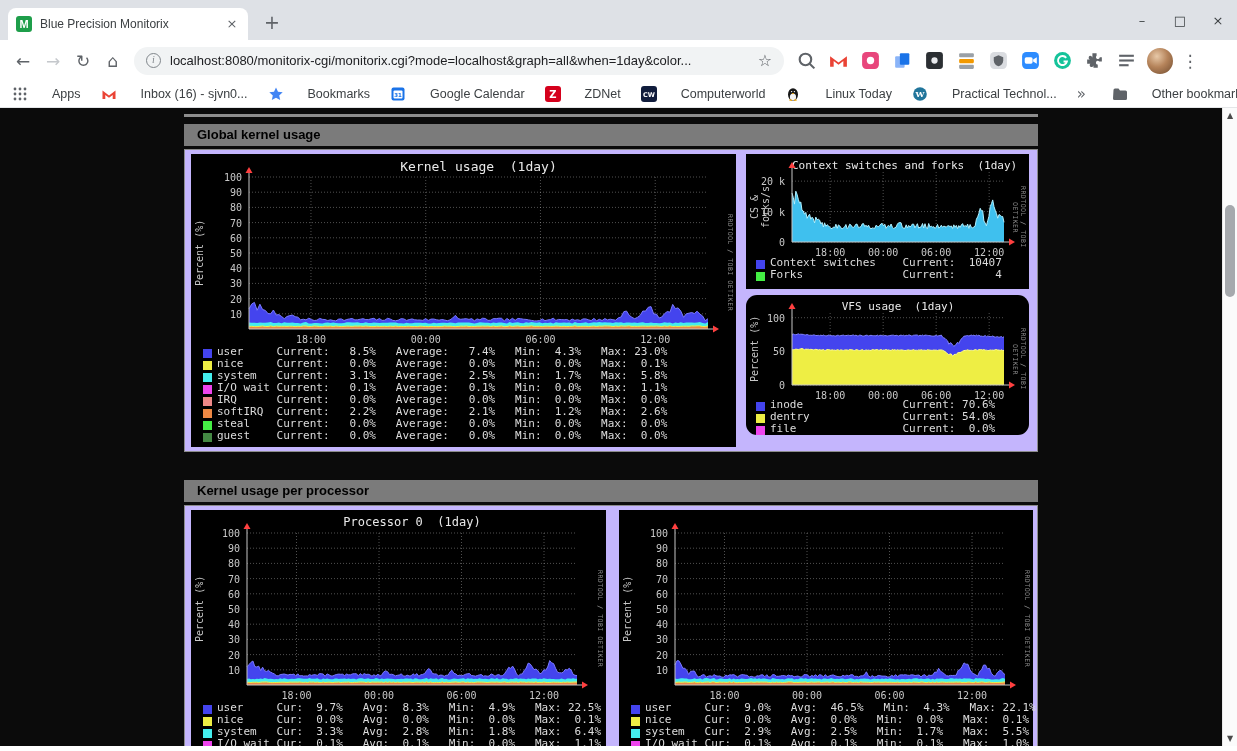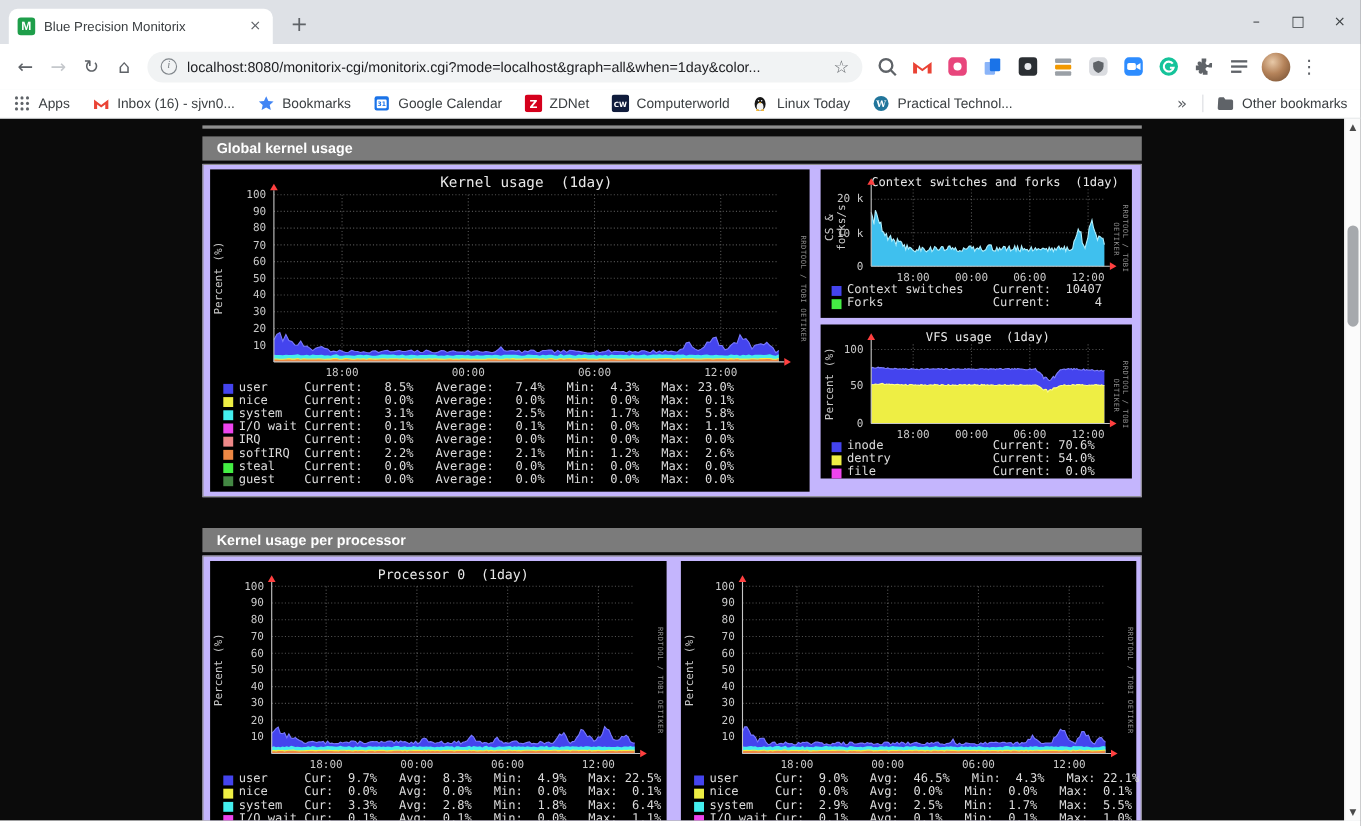--- a/index.html
+++ b/index.html
@@ -26,32 +26,32 @@
   .url{font-size:13px;color:#202124;flex:1;white-space:nowrap;overflow:hidden}
   .starbtn{color:#5F6368;font-size:16px;margin-left:8px;flex:none}
   .exticons{display:flex;align-items:center;gap:11px;margin-left:6px}
   .ext{width:21px;height:21px;flex:none}
   .ext svg{width:100%;height:100%;display:block}
   .avatar{width:26px;height:26px;border-radius:50%;margin-left:10px;flex:none;background:radial-gradient(circle at 38% 32%,#E8C9A8 0%,#B5835A 45%,#6E4A2E 100%)}
   .menu{width:22px;text-align:center;color:#5F6368;font-size:17px;margin-left:6px;flex:none}
 
   
   .bookmarks{position:absolute;top:81px;left:0;right:0;height:27px;background:#fff;border-bottom:1px solid #E4E6E8;display:flex;align-items:center;padding:0 12px;font-size:12.5px;color:#3C4043}
-  .bm{display:flex;align-items:center;gap:7px;margin-right:20px;white-space:nowrap}
+  .bm{display:flex;align-items:center;gap:24px;margin-right:20px;white-space:nowrap}
   .bm-ic{width:16px;height:16px;flex:none}
   .bm-ic svg{width:100%;height:100%;display:block}
   .bm-spacer{flex:1}
   .overflow{color:#5F6368;font-size:15px;margin-right:14px}
   .bm-sep{width:1px;height:16px;background:#DADCE0;margin-right:12px}
 
   
   .content{position:absolute;top:108px;left:0;width:1222px;height:638px;background:#0B0B0B;overflow:hidden}
   .main{position:absolute;left:184px;top:0;width:854px;height:100%}
   .table-edge{position:absolute;left:0;top:6px;width:854px;height:3px;background:#8E8E8E}
-  .sec-h{position:absolute;left:0;width:854px;height:22px;background:#7B7B7B;color:#ffffff;font-weight:bold;font-size:13px;line-height:22px;padding-left:13px}
+  .sec-h{position:absolute;left:0;width:854px;height:22px;background:#7B7B7B;color:#000000;font-weight:bold;font-size:13px;line-height:22px;padding-left:13px}
   #sec1{top:16px}
   #sec2{top:372px}
   .gbox{position:absolute;left:0;width:854px;background:#c4b5fd;border:1px solid #8C8C8C}
   #box1{top:41px;height:303px}
   #box2{top:397px;height:330px}
   .graph{position:absolute;background:#000}
   .g-title{position:absolute;text-align:center;white-space:pre;color:#E9E9E9;font-family:"DejaVu Sans Mono",monospace}
   .g-ylab{position:absolute;writing-mode:vertical-rl;transform:rotate(180deg);font-family:"DejaVu Sans Mono",monospace;font-size:10px;color:#C8C8C8;text-align:center;width:13px}
   .g-wm{position: absolute;writing-mode:vertical-rl;font-family:"DejaVu Sans Mono",monospace;font-size:6.5px;letter-spacing:.5px;color:#8E8E8E;text-align:center;width:10px}
   .g-ytick{position:absolute;text-align:right;font-size:10px;color:#C8C8C8;font-family:"DejaVu Sans Mono",monospace}
@@ -382,21 +382,21 @@
             <div class="g-lrow">
               <span class="g-sw" style="background: rgb(68, 68, 238);"></span>
               <span class="g-ltx">Context switches    Current:  10407</span>
             </div>
             <div class="g-lrow">
               <span class="g-sw" style="background: rgb(68, 238, 68);"></span>
               <span class="g-ltx">Forks               Current:      4</span>
             </div>
           </div>
         </div>
-      <div class="graph" id="g-vfs" style="left: 561px; top: 145px; width: 283px; height: 140px;">
+      <div class="graph" id="g-vfs" style="left: 561px; top: 145px; width: 283px; height: 140px; border-radius: 11px;">
           <div class="g-title" style="left: 46px; top: 5px; width: 212px; font-size: 11px;">VFS usage  (1day)</div>
           <div class="g-ylab" style="left: 3px; top: 18px; height: 72px;">Percent (%)</div>
           <svg width="226" height="84" style="position: absolute; left: 46px; top: 18px; overflow: visible;">
             <line x1="0" y1="4.710280373831776" x2="212" y2="4.710280373831776" class="grid"></line>
             <line x1="0" y1="38.35514018691588" x2="212" y2="38.35514018691588" class="grid"></line>
             <line x1="0" y1="72" x2="212" y2="72" class="grid"></line>
             <line x1="38.16" y1="0" x2="38.16" y2="72" class="grid"></line>
             <line x1="91.16" y1="0" x2="91.16" y2="72" class="grid"></line>
             <line x1="144.16" y1="0" x2="144.16" y2="72" class="grid"></line>
             <line x1="197.16" y1="0" x2="197.16" y2="72" class="grid"></line>

